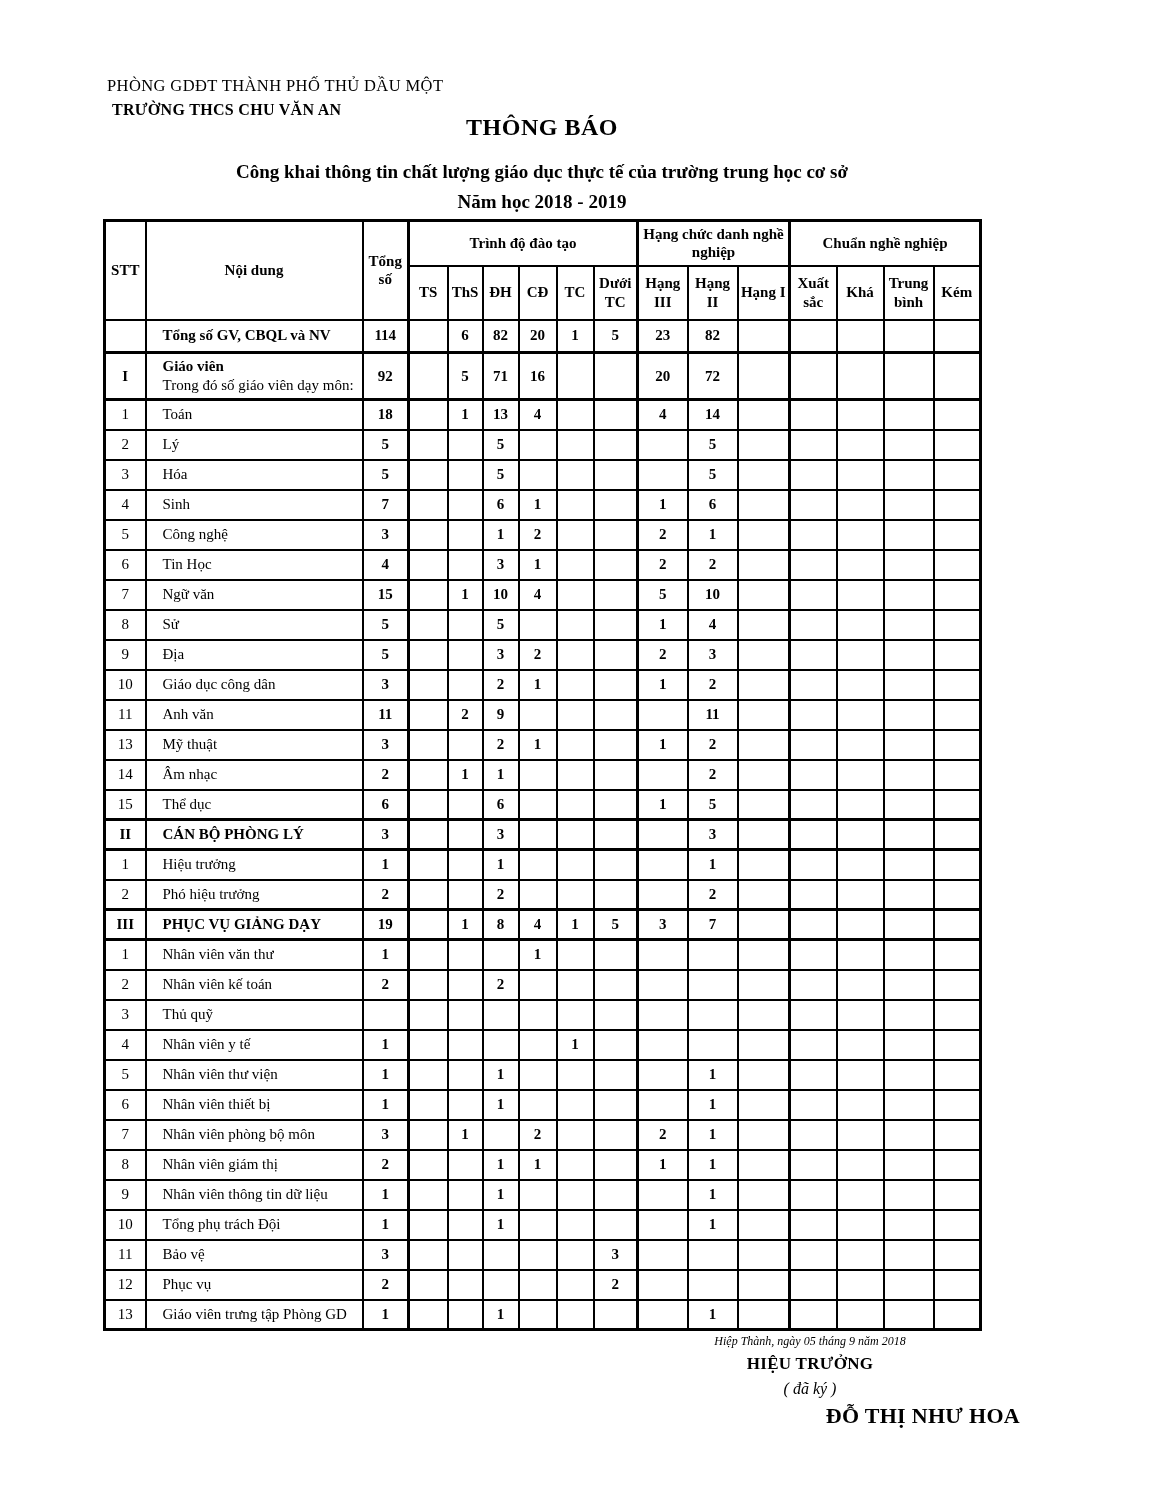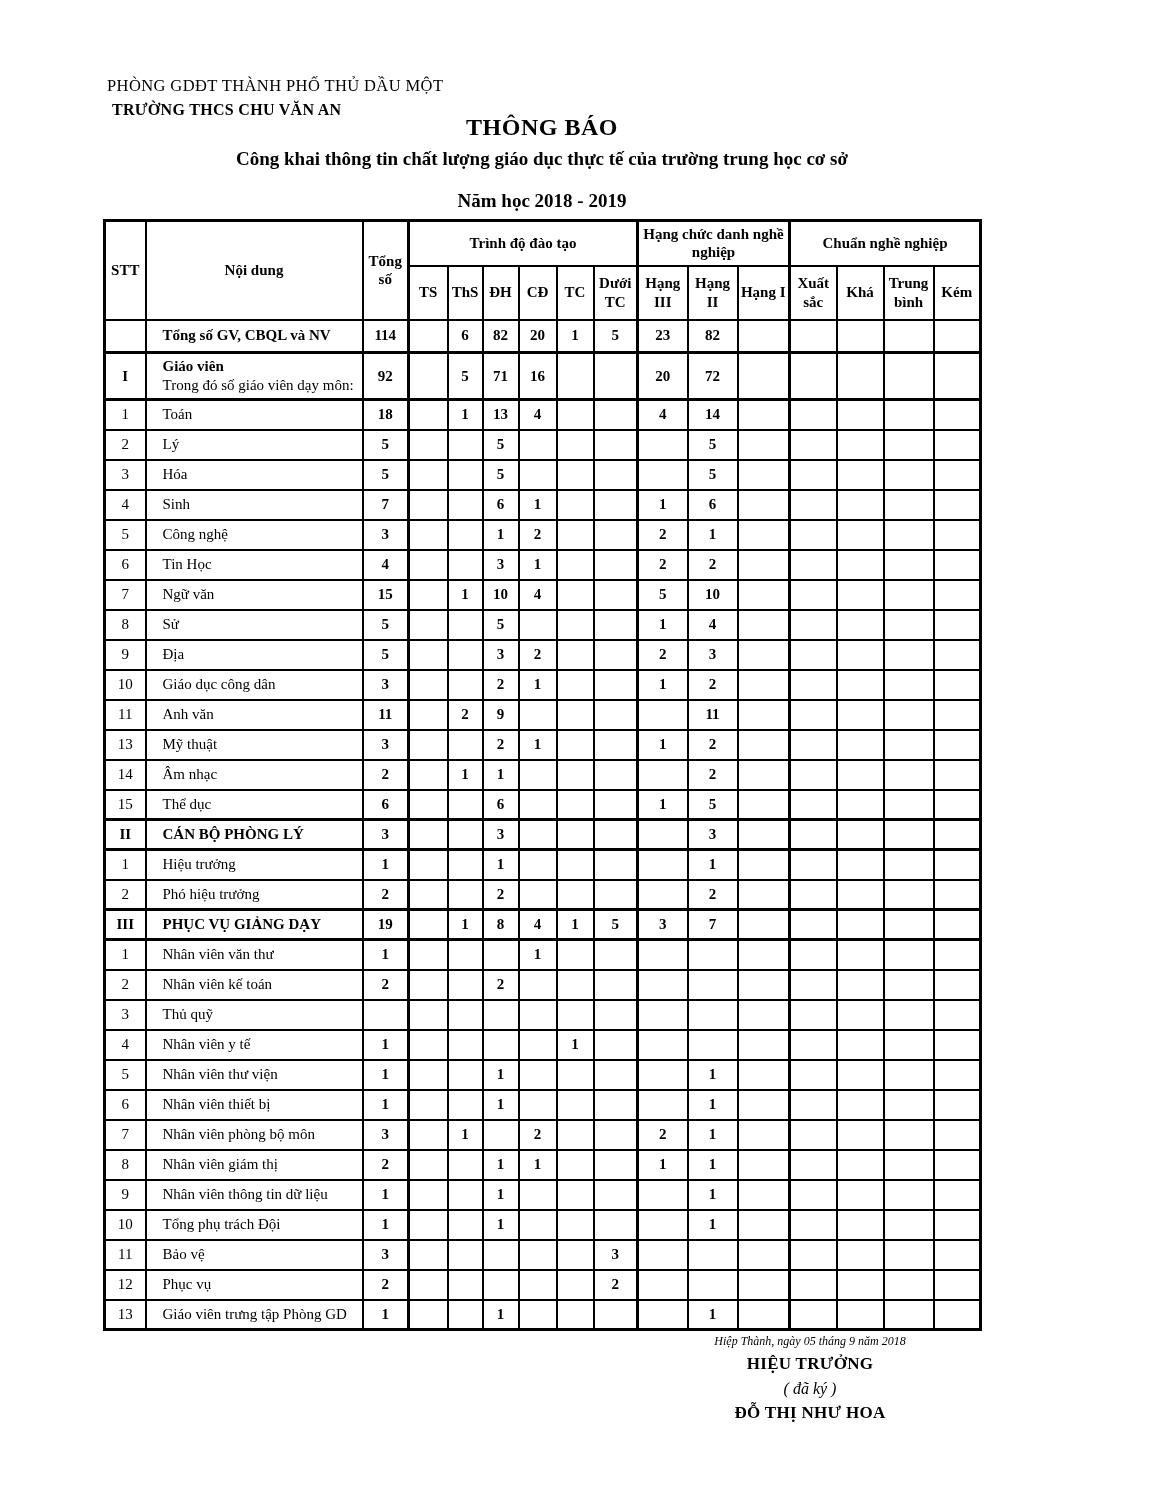--- a/index.html
+++ b/index.html
@@ -4,22 +4,22 @@
 <style>
   html,body{margin:0;padding:0;background:#ffffff;}
   body{width:1159px;height:1500px;font-family:"Liberation Serif","DejaVu Serif",serif;color:#000;}
   .page{position:relative;width:1118px;height:1500px;background:#fff;overflow:hidden;}
 
   .office-line{position:absolute;left:107px;top:76px;font-size:16.5px;letter-spacing:0.4px;white-space:nowrap;}
   .school-line{position:absolute;left:112px;top:101px;font-size:16px;font-weight:bold;letter-spacing:0.3px;white-space:nowrap;}
 
   .titles{position:absolute;left:103px;top:114px;width:878px;text-align:center;}
   .doc-title{font-size:24px;font-weight:bold;letter-spacing:0.5px;}
-  .doc-subtitle{font-size:19px;font-weight:bold;margin-top:7px;}
-  .doc-year{font-size:19px;font-weight:bold;margin-top:20px;text-align:center;}
+  .doc-subtitle{font-size:19px;font-weight:bold;margin-top:20px;}
+  .doc-year{font-size:19px;font-weight:bold;margin-top:8px;text-align:center;}
 
   table.doc-table{position:absolute;left:103px;top:219px;border-collapse:collapse;table-layout:fixed;border:3px solid #000;}
   .doc-table th,.doc-table td{border:2px solid #000;font-size:15px;line-height:1.25;padding:1px 2px;overflow:hidden;vertical-align:middle;}
   .doc-table th{font-weight:bold;text-align:center;}
   .doc-table thead tr.tier1{height:45px;}
   .doc-table thead tr.tier2{height:54px;}
   .doc-table tbody tr{height:30px;}
   .doc-table tbody tr.row-summary{height:33px;}
   .doc-table tbody tr.row-tall{height:47px;}
   td.stt-cell{text-align:center;font-weight:normal;}
@@ -27,21 +27,21 @@
   td.label-cell{text-align:left;padding-left:16px;}
   td.label-cell .b{font-weight:bold;}
   td.num-cell{text-align:center;font-weight:bold;}
   .tl{border-left-width:3px !important;}
   tr.tt td{border-top-width:3px;}
 
   .sig-block{position:absolute;left:600px;top:1334px;width:420px;text-align:center;}
   .sig-date{font-size:12px;font-style:italic;}
   .sig-role{font-size:17px;font-weight:bold;margin-top:5px;letter-spacing:0.3px;}
   .sig-signed{font-size:16px;font-style:italic;margin-top:6px;}
-  .sig-name{font-size:17px;font-weight:bold;margin-top:5px;letter-spacing:0.3px;}
+  .sig-name{font-size:22px;font-weight:bold;margin-top:5px;letter-spacing:0.3px;text-align:right;}
 </style>
 </head>
 <body>
 
 <div class="page">
 
   <div class="office-line">PHÒNG GDĐT THÀNH PHỐ THỦ DẦU MỘT</div>
   <div class="school-line">TRƯỜNG THCS CHU VĂN AN</div>
 
   <div class="titles">

